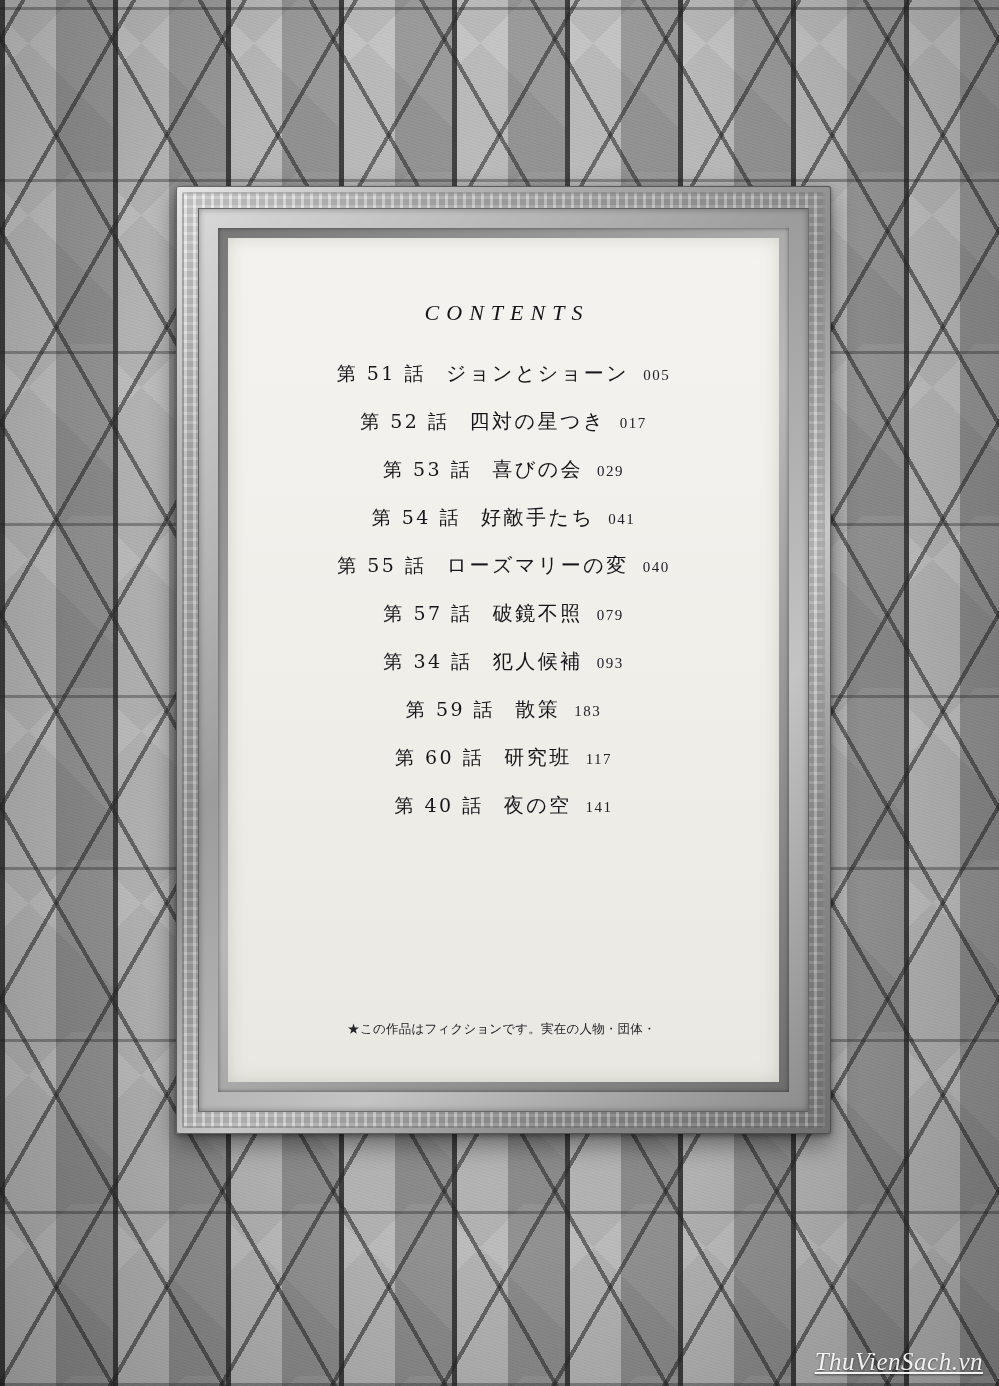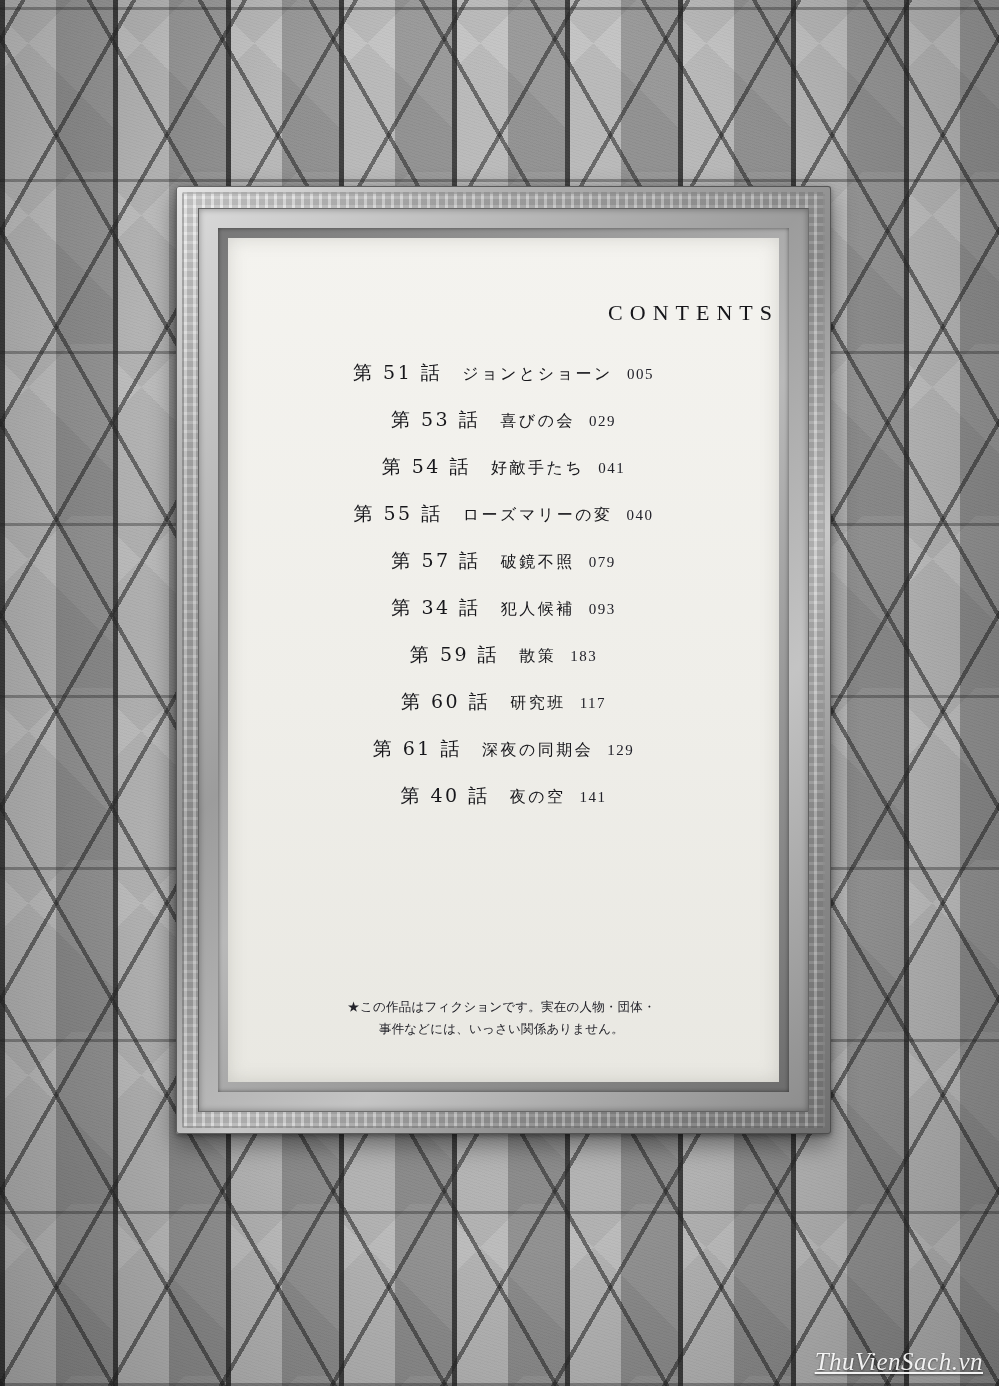--- a/index.html
+++ b/index.html
@@ -140,28 +140,29 @@
     left: 52px;
     top: 52px;
     right: 52px;
     bottom: 52px;
     background: linear-gradient(180deg, #f4f3ef 0%, #efeee9 55%, #e9e8e2 100%);
     box-shadow: inset 0 0 18px rgba(120,118,110,0.25);
     overflow: hidden;
   }
 
   .contents-title {
-    text-align: right;
+    text-align: center;
     margin-top: 62px;
     font-size: 22px;
     letter-spacing: 7px;
     color: #16161a;
     font-family: "Liberation Serif", serif;
     font-weight: 400;
     text-indent: 7px;
+    font-style: italic;
   }
 
   .toc {
     margin-top: 34px;
     padding: 0 26px;
   }
   .toc-row {
     display: flex;
     justify-content: center;
     align-items: baseline;
@@ -172,21 +173,21 @@
   .toc-chapter {
     font-size: 19px;
     letter-spacing: 2.5px;
     font-family: "DejaVu Serif", serif;
   }
   .toc-sep {
     display: inline-block;
     width: 20px;
   }
   .toc-title {
-    font-size: 16px;
+    font-size: 20px;
     letter-spacing: 2.5px;
     font-family: "DejaVu Serif", serif;
   }
   .toc-page {
     font-size: 15px;
     margin-left: 14px;
     letter-spacing: 1.5px;
     color: #22222a;
     font-family: "Liberation Serif", serif;
   }
@@ -241,20 +242,26 @@
 
       <div class="toc">
 
         <div class="toc-row">
           <span class="toc-chapter">第 51 話</span>
           <span class="toc-sep"></span>
           <span class="toc-title">ジョンとショーン</span>
           <span class="toc-page">005</span>
         </div>
 
+        <div class="toc-row">
+          <span class="toc-chapter">第 52 話</span>
+          <span class="toc-sep"></span>
+          <span class="toc-title">四対の星つき</span>
+          <span class="toc-page">017</span>
+        </div>
 
         <div class="toc-row">
           <span class="toc-chapter">第 53 話</span>
           <span class="toc-sep"></span>
           <span class="toc-title">喜びの会</span>
           <span class="toc-page">029</span>
         </div>
 
         <div class="toc-row">
           <span class="toc-chapter">第 54 話</span>
@@ -292,39 +299,32 @@
           <span class="toc-page">183</span>
         </div>
 
         <div class="toc-row">
           <span class="toc-chapter">第 60 話</span>
           <span class="toc-sep"></span>
           <span class="toc-title">研究班</span>
           <span class="toc-page">117</span>
         </div>
 
-        <div class="toc-row">
-          <span class="toc-chapter">第 61 話</span>
-          <span class="toc-sep"></span>
-          <span class="toc-title">深夜の同期会</span>
-          <span class="toc-page">129</span>
-        </div>
 
         <div class="toc-row">
           <span class="toc-chapter">第 40 話</span>
           <span class="toc-sep"></span>
           <span class="toc-title">夜の空</span>
           <span class="toc-page">141</span>
         </div>
 
       </div>
 
       <div class="disclaimer">
         <span>★この作品はフィクションです。実在の人物・団体・</span>
-        <span>事件などには、いっさい関係ありません。</span>
       </div>
 
     </div>
   </div>
 
   <div class="watermark">ThuVienSach.vn</div>
 
 </div>
 
 </body></html>

